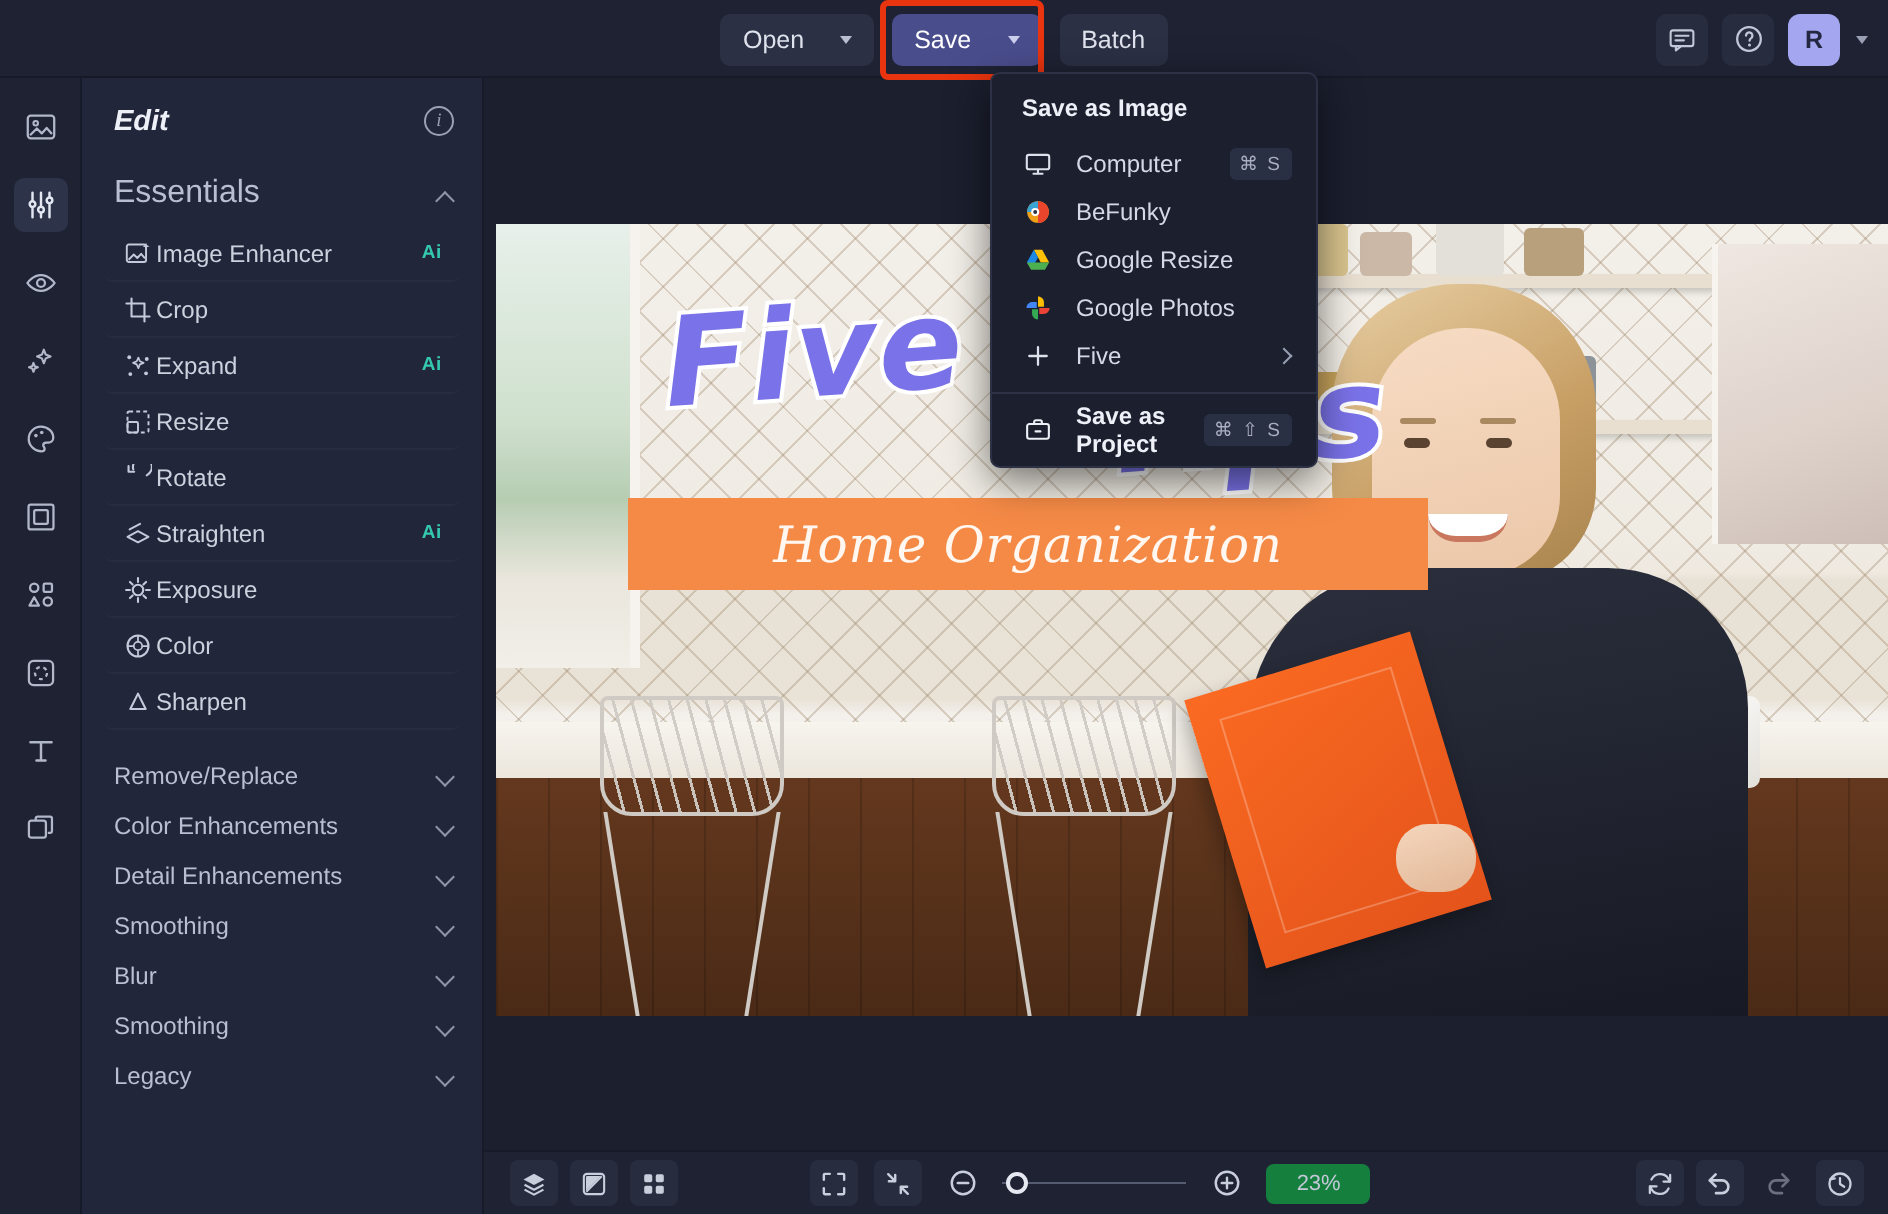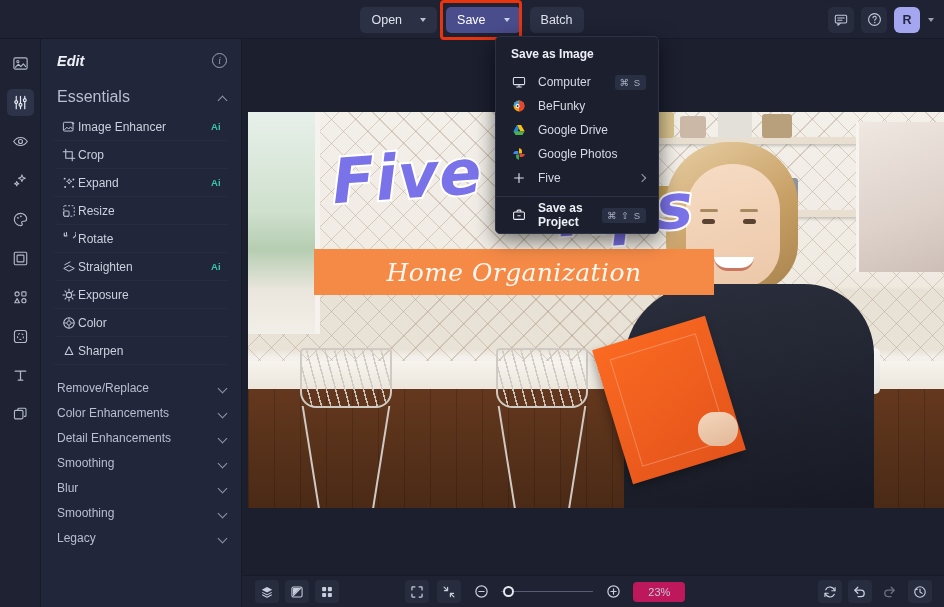--- a/index.html
+++ b/index.html
@@ -307,21 +307,21 @@
   }
   .bb-btn.plain { background: transparent; }
   .zoomgrp { display: flex; align-items: center; gap: 8px; margin-left: auto; margin-right: auto; }
   .slider { position: relative; width: 92px; height: 12px; display: flex; align-items: center; }
   .slider .track { position: absolute; left: 0; right: 0; height: 1.6px; background: #565c72; }
   .slider .knob {
     position: absolute; left: 2px; width: 11px; height: 11px; border-radius: 50%;
     border: 2.4px solid #e6e9f2; background: #1e2233; cursor: pointer;
   }
   .zoomval {
-    min-width: 52px; height: 20px; border-radius: 4px; background: #be185d;
+    min-width: 52px; height: 20px; border-radius: 4px; background: #15803d;
     display: flex; align-items: center; justify-content: center;
     font-size: 11px; color: #c3c8d8;
   }
   svg { display: block; }
 </style>
 </head>
 <body>
 
 <div class="topbar">
 
@@ -662,21 +662,21 @@
 
   <div class="menu-item">
     <span class="mi-ico">
       <svg width="14" height="14" viewBox="0 0 16 16">
         <path d="M5.6 2.2h4.8l4 7.2h-4.8z" fill="#ffc107"></path>
         <path d="M1.6 9.4L5.6 2.2l2.4 4.3-2.4 4.3z" fill="#1e88e5"></path>
         <path d="M1.6 9.4h12.8l-2.4 4.2H4z" fill="#4caf50"></path>
         <path d="M5.6 2.2h4.8l-2.4 4.3z" fill="#1db954" opacity=".0"></path>
       </svg>
     </span>
-    <span class="mi-lbl">Google Drive</span>
+    <span class="mi-lbl">Google Resize</span>
     <span class="kbd" style="background:none"></span>
   </div>
 
   <div class="menu-item">
     <span class="mi-ico">
       <svg width="14" height="14" viewBox="0 0 16 16">
         <path d="M8 1.4c1.9 0 3.4 1.5 3.4 3.4v2.5H8V1.4z" fill="#fbbc04"></path>
         <path d="M14.6 8c0 1.9-1.5 3.4-3.4 3.4H8.7V8h5.9z" fill="#ea4335"></path>
         <path d="M8 14.6c-1.9 0-3.4-1.5-3.4-3.4V8.7H8v5.9z" fill="#34a853"></path>
         <path d="M1.4 8c0-1.9 1.5-3.4 3.4-3.4h2.5V8H1.4z" fill="#4285f4"></path>

